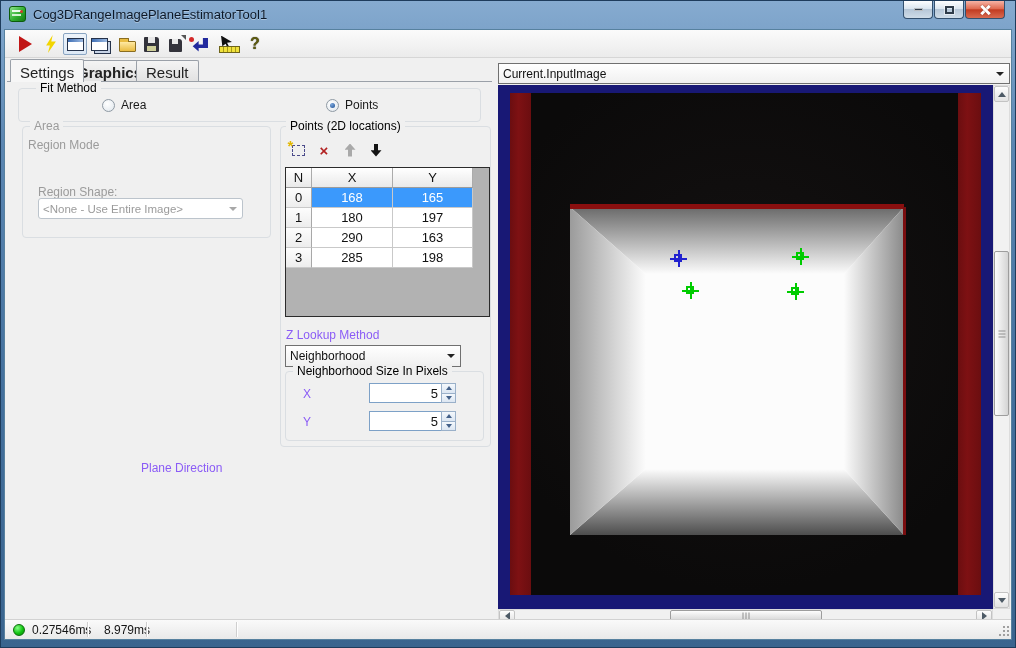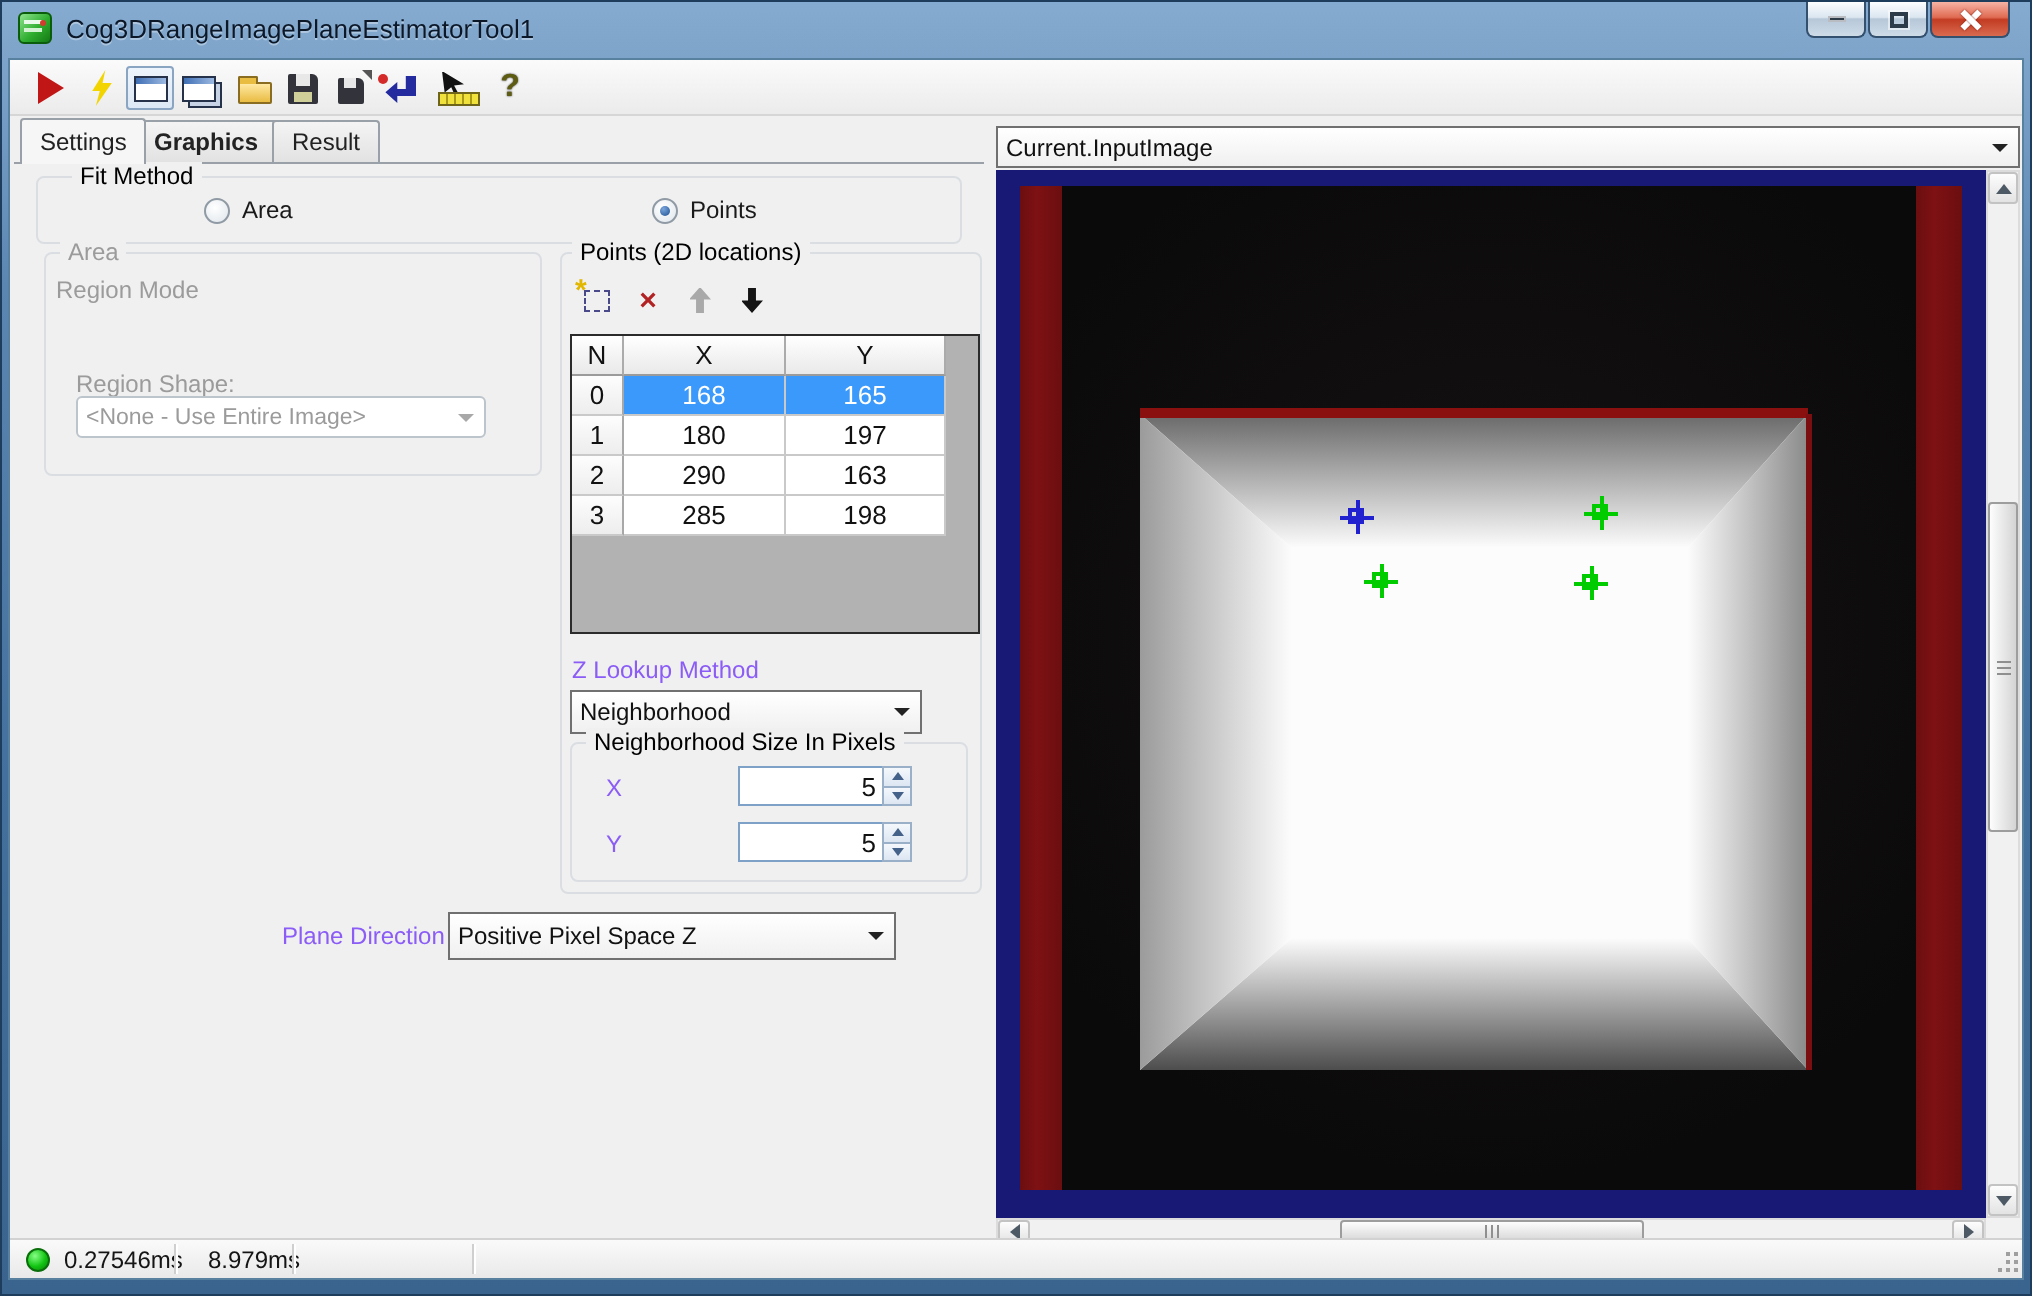--- a/index.html
+++ b/index.html
@@ -42,21 +42,21 @@
   .ic-import{position:relative;width:20px;height:17px;}
   .ic-import:before{content:"";position:absolute;left:0;top:1px;width:5px;height:5px;background:#d42a2a;border-radius:50%;}
   .ic-import:after{content:"";position:absolute;left:2px;top:2px;width:17px;height:14px;background:#232b9e;clip-path:polygon(70% 0,100% 0,100% 75%,45% 75%,45% 100%,10% 62%,45% 25%,45% 50%,70% 50%);}
   .ic-beta{position:relative;width:20px;height:17px;}
   .ic-beta:before{content:"";position:absolute;left:2px;top:0;width:11px;height:12px;background:#111;clip-path:polygon(0 0,100% 55%,55% 60%,75% 95%,58% 100%,42% 68%,12% 90%);}
   .ic-beta:after{content:"";position:absolute;left:0;bottom:0;width:19px;height:5px;background:repeating-linear-gradient(90deg,#f0e13c 0 3px,#a89a18 3px 4px);border:1px solid #6e641a;}
   .ic-help{font-size:16px;font-weight:bold;color:#5e5c10;text-shadow:0 0 1px #222;}
   
   .main{position:absolute;left:0;right:0;top:29px;bottom:20px;}
   .left-panel{position:absolute;left:0;top:0;bottom:0;width:489px;background:#f0f0f0;}
-  .tab{position:absolute;top:1px;height:21px;padding:3px 9px 0;font-size:12px;color:#222;background:linear-gradient(180deg,#f4f4f4,#e2e2e2);border:1px solid #9aa0a8;border-bottom:none;border-radius:2px 2px 0 0;}
+  .tab{position:absolute;top:1px;height:21px;padding:3px 9px 0;font-size:15px;color:#222;background:linear-gradient(180deg,#f4f4f4,#e2e2e2);border:1px solid #9aa0a8;border-bottom:none;border-radius:2px 2px 0 0;}
   .tab.active{top:0;height:23px;background:#f6f6f6;z-index:3;padding-top:4px;}
   .pageline{position:absolute;left:2px;right:2px;top:22px;height:1px;background:#9aa0a8;z-index:1;}
   .groupbox{position:absolute;border:1px solid #dadee2;border-radius:4px;}
   .grouplabel{position:absolute;font-size:12px;background:#f0f0f0;padding:0 4px;z-index:2;white-space:nowrap;}
   .grouplabel.dis{color:#9b9b9b;}
   .label{position:absolute;font-size:12px;color:#8b5cf6;white-space:nowrap;}
   .label.dis{color:#9b9b9b;}
   
   .radio{position:absolute;display:flex;align-items:center;}
   .radio .rdot{width:13px;height:13px;border:1px solid #8f9aa4;border-radius:50%;background:radial-gradient(circle at 40% 35%,#ffffff,#dfe6ec);position:relative;}
@@ -295,24 +295,20 @@
             <div class="sb">
                 <span class="tri-up"></span>
               </div>
             <div class="sb">
                 <span class="tri-down"></span>
               </div>
           </div>
         </div>
 
         <div class="label" style="left:136px;top:402px;">Plane Direction</div>
-        <div class="combo dd" style="left:219px;top:397px;width:224px;height:24px;">
-          <span>Positive Pixel Space Z</span>
-          <span class="carrow"></span>
-        </div>
       </div>
 
       <div class="right-panel">
         <div class="combo dd" style="left:4px;top:4px;width:512px;height:21px;">
           <span>Current.InputImage</span>
           <span class="carrow"></span>
         </div>
         <div class="viewer">
           <div class="image-content" id="image-content">
             <div class="redbar left"></div>

